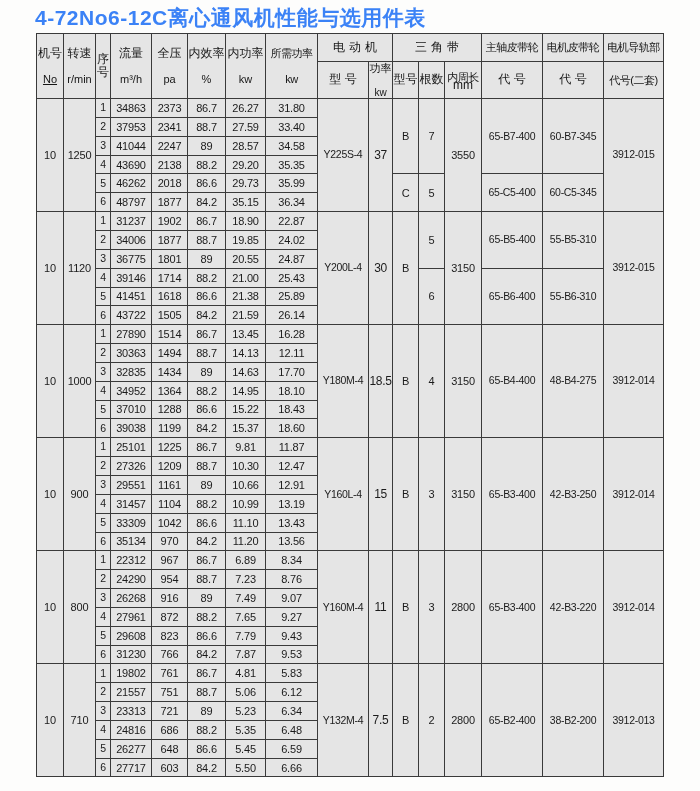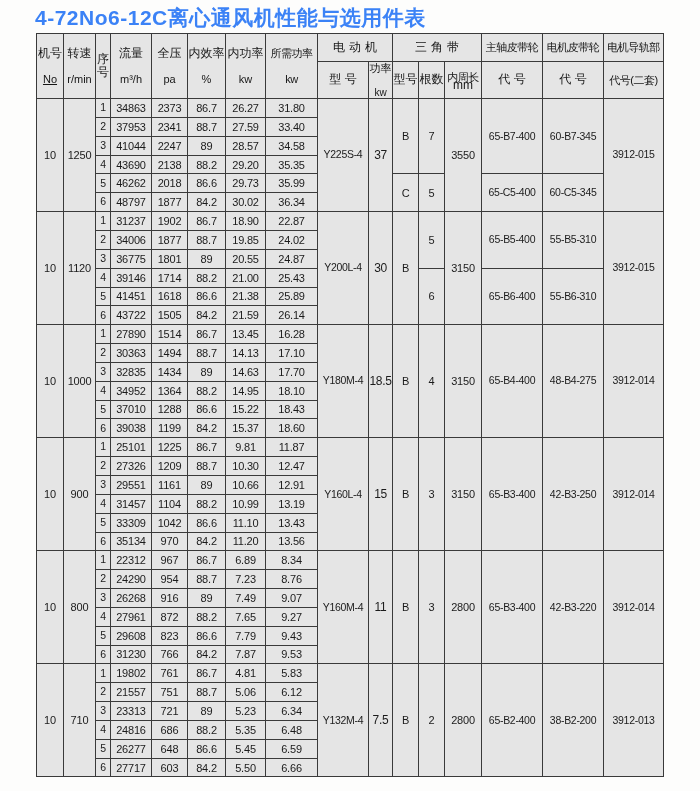--- a/index.html
+++ b/index.html
@@ -178,21 +178,21 @@
         <td rowspan="2">C</td>
         <td rowspan="2">5</td>
         <td rowspan="2" class="code">65-C5-400</td>
         <td rowspan="2" class="code">60-C5-345</td>
       </tr>
       <tr>
         <td class="idx">6</td>
         <td>48797</td>
         <td>1877</td>
         <td>84.2</td>
-        <td>30.02</td>
+        <td>35.15</td>
         <td>36.34</td>
       </tr>
       <tr>
         <td rowspan="6">10</td>
         <td rowspan="6">1120</td>
         <td class="idx">1</td>
         <td>31237</td>
         <td>1902</td>
         <td>86.7</td>
         <td>18.90</td>
@@ -266,21 +266,21 @@
         <td rowspan="6" class="code">65-B4-400</td>
         <td rowspan="6" class="code">48-B4-275</td>
         <td rowspan="6" class="code">3912-014</td>
       </tr>
       <tr>
         <td class="idx">2</td>
         <td>30363</td>
         <td>1494</td>
         <td>88.7</td>
         <td>14.13</td>
-        <td>17.10</td>
+        <td>12.11</td>
       </tr>
       <tr>
         <td class="idx">3</td>
         <td>32835</td>
         <td>1434</td>
         <td>89</td>
         <td>14.63</td>
         <td>17.70</td>
       </tr>
       <tr>

